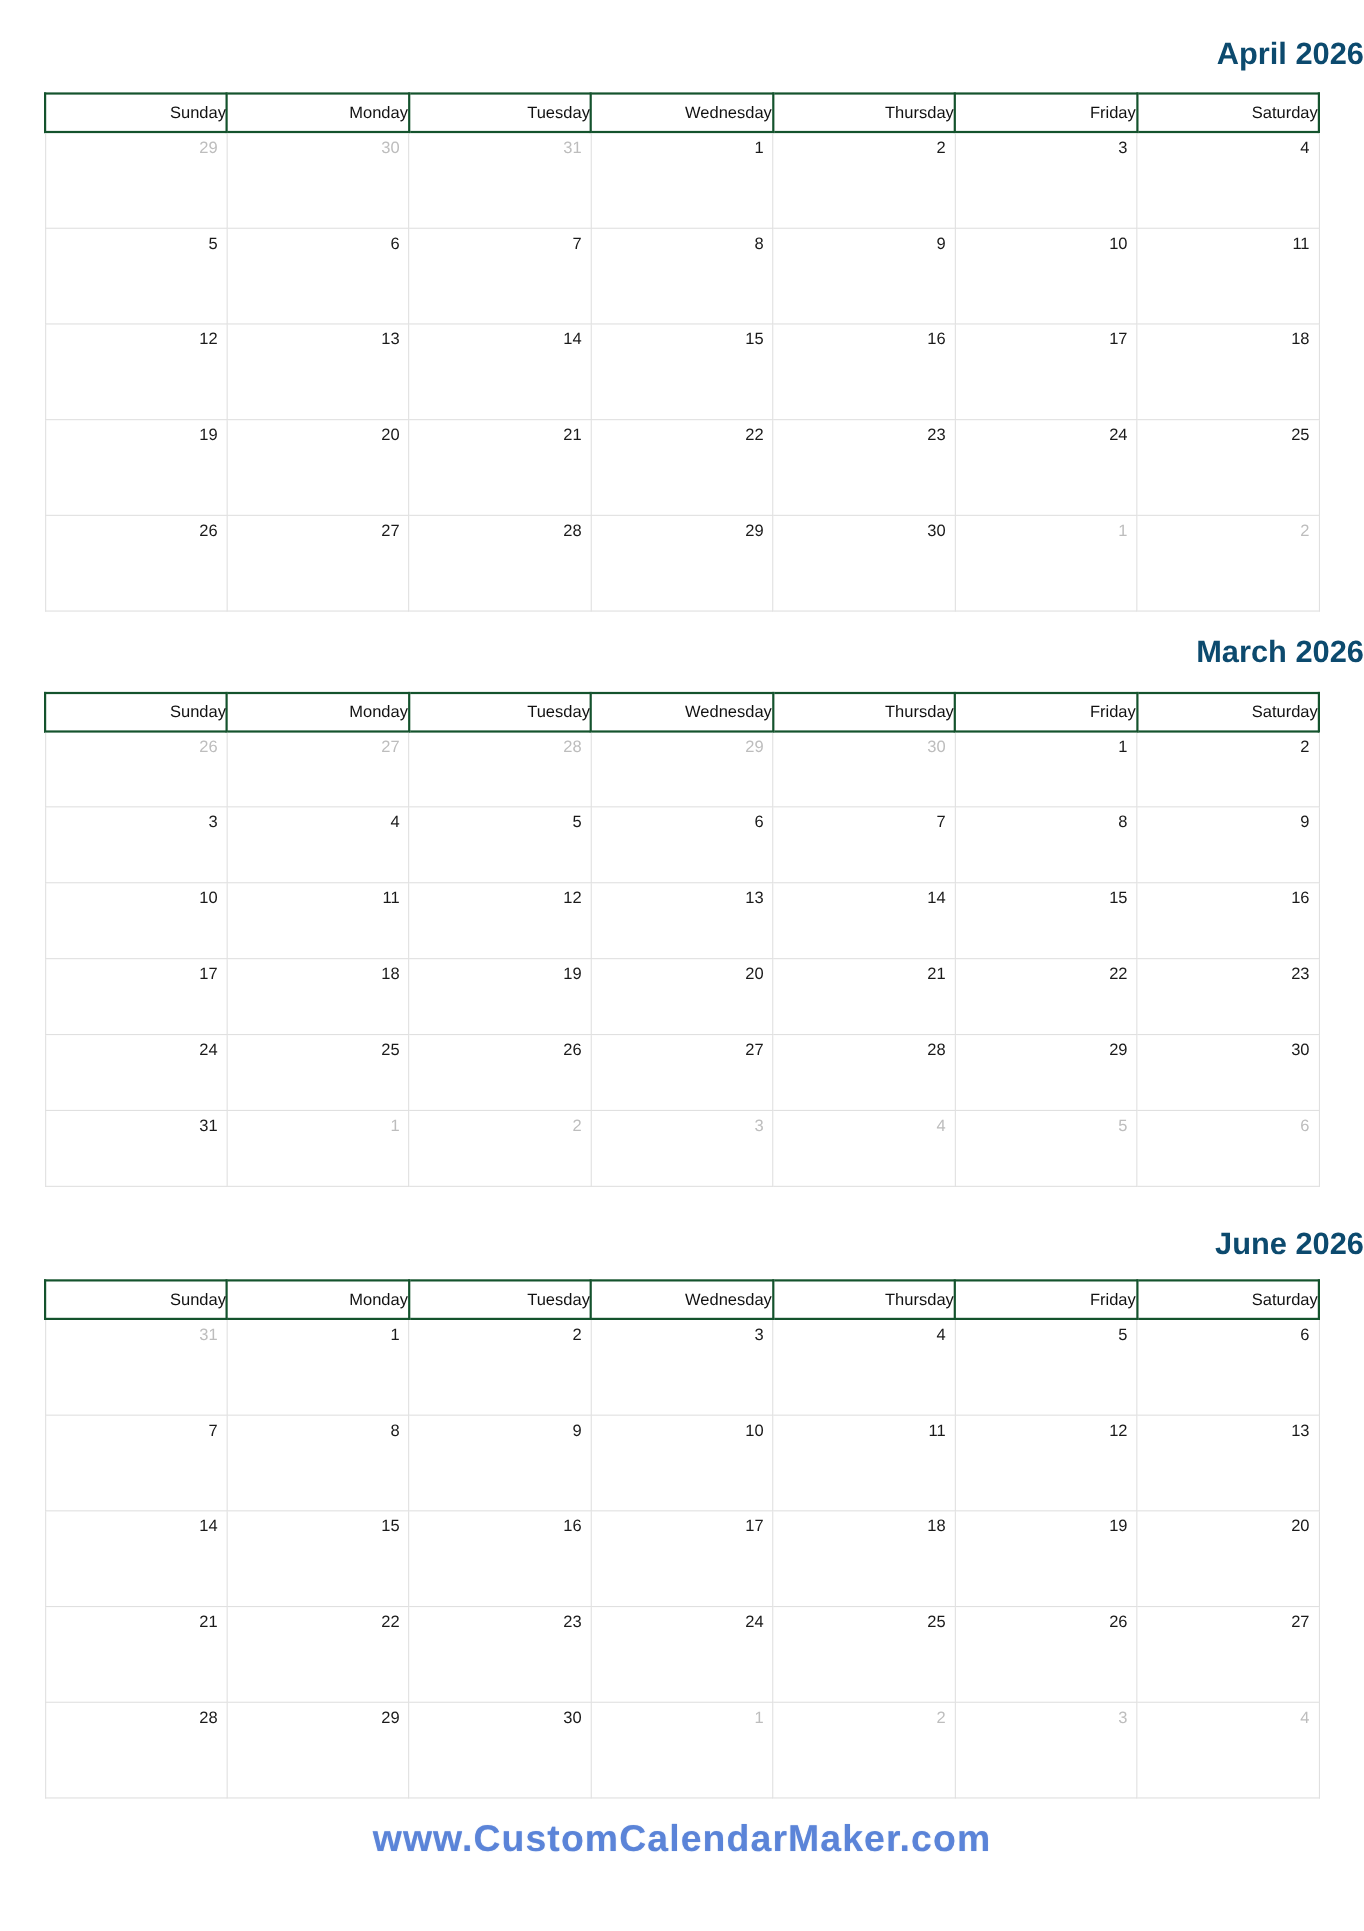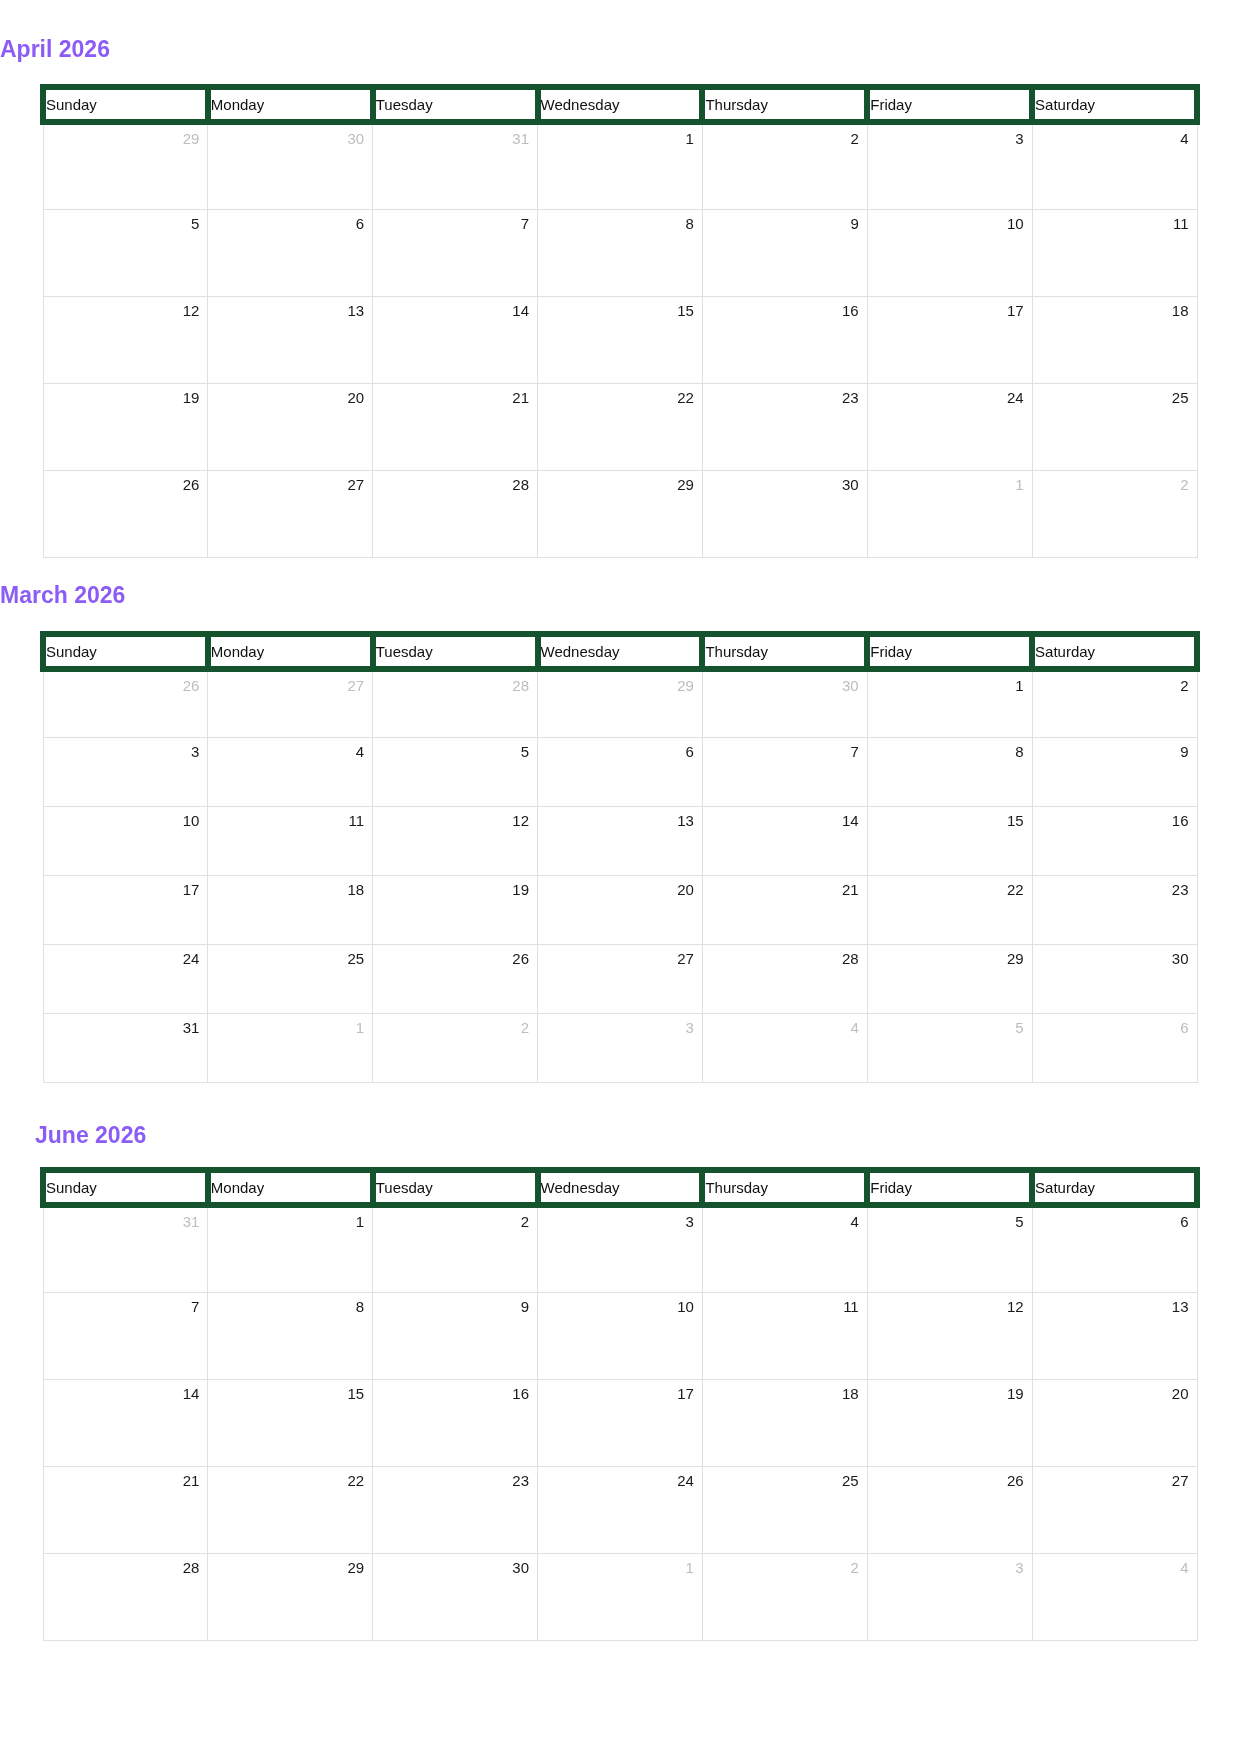--- a/index.html
+++ b/index.html
@@ -12,48 +12,48 @@
   body {
     width: 1240px;
     min-height: 1755px;
   }
   .page {
     width: 1240px;
     min-height: 1755px;
     background: #ffffff;
   }
   .month-title {
-    text-align: left;
-    font-size: 23px;
+    text-align: right;
+    font-size: 28px;
     font-weight: 700;
-    color: #8b5cf6;
+    color: #0c4a6e;
     line-height: 32px;
   }
   .m0 .month-title { padding-top: 33px; }
   .m1 .month-title { padding-top: 21px; }
   .m2 .month-title { padding-top: 36px; padding-left: 35px; }
 
   table.cal {
     width: 1160px;
     margin: 0 auto;
     border-collapse: collapse;
     table-layout: fixed;
   }
   .m0 table.cal { margin-top: 19px; }
   .m1 table.cal { margin-top: 20px; }
   .m2 table.cal { margin-top: 16px; }
 
   th.dow {
-    border: 6px solid #14532d;
+    border: 2px solid #14532d;
     font-weight: 400;
     font-size: 15px;
     color: #111111;
     height: 35px;
     padding: 2px 0;
-    text-align: left;
+    text-align: right;
     background: #ffffff;
   }
   td.day-cell {
     border: 1px solid #e0e0e0;
     vertical-align: top;
     text-align: right;
     padding: 5px 8px;
     background: #ffffff;
   }
   table.rows-5 td.day-cell { height: 87px; }
@@ -275,13 +275,16 @@
               <td class="day-cell"><span class="dnum">30</span></td>
               <td class="day-cell out"><span class="dnum">1</span></td>
               <td class="day-cell out"><span class="dnum">2</span></td>
               <td class="day-cell out"><span class="dnum">3</span></td>
               <td class="day-cell out"><span class="dnum">4</span></td>
             </tr>
           </tbody>
         </table>
       </section>
     </div>
+  <div class="site-footer">
+    <span class="url">www.CustomCalendarMaker.com</span>
+  </div>
 </div>
 
 </body></html>

